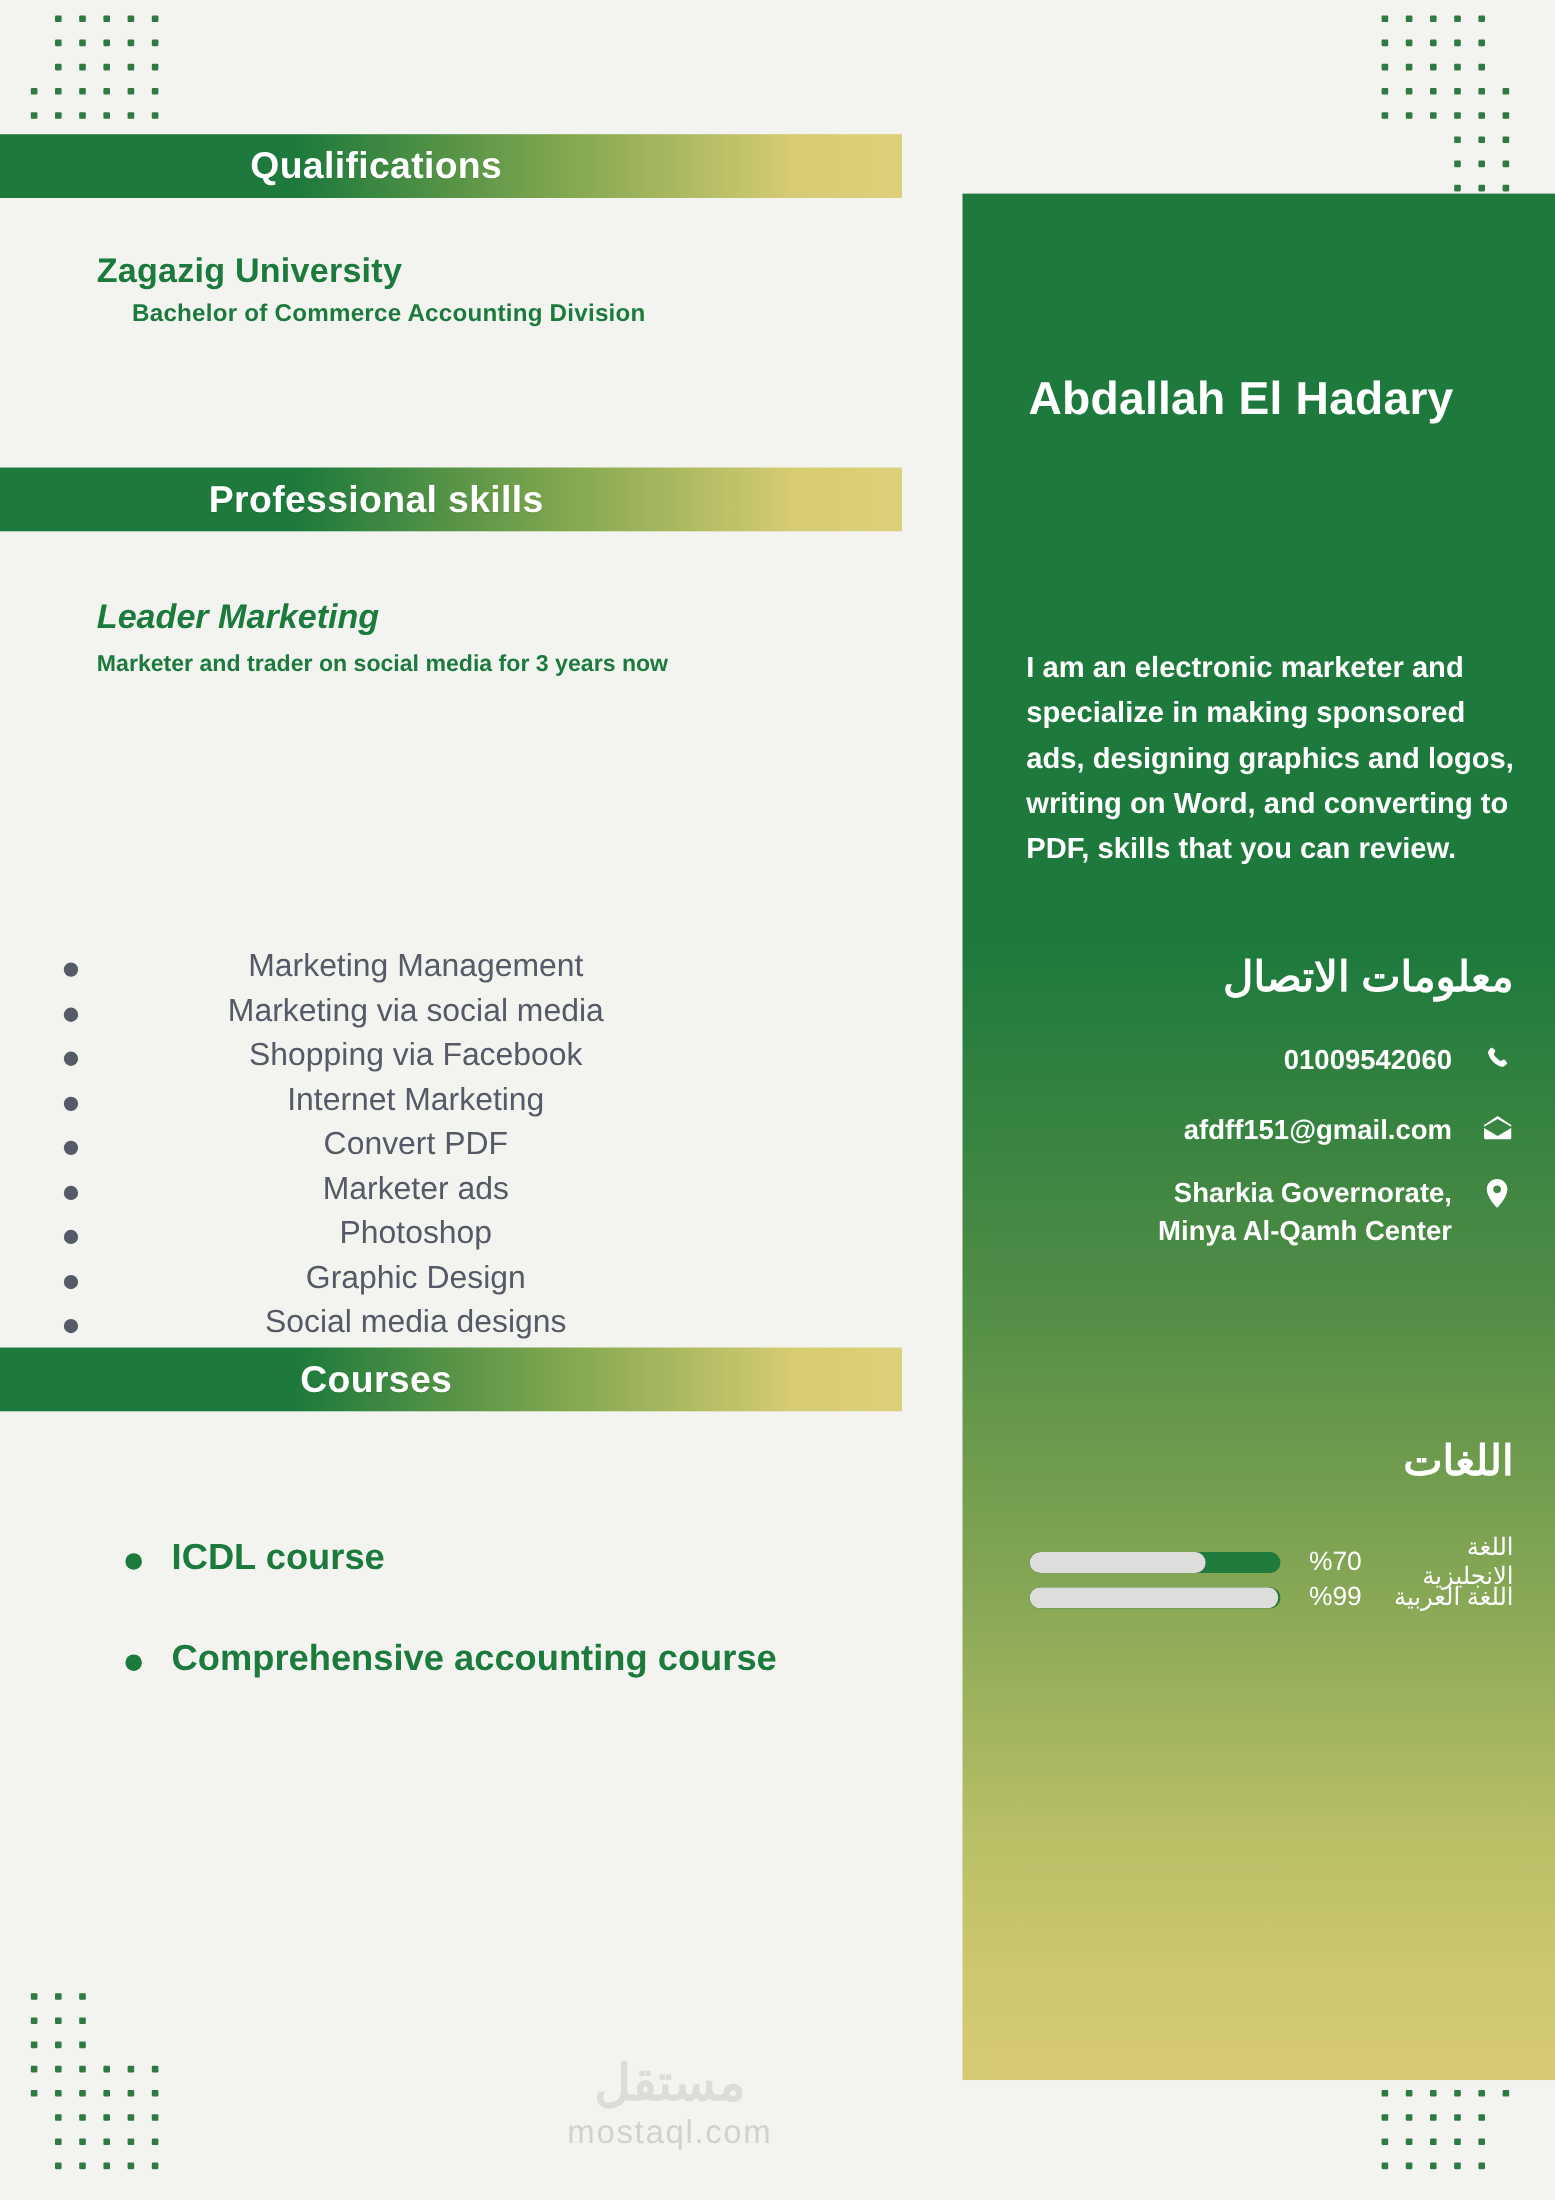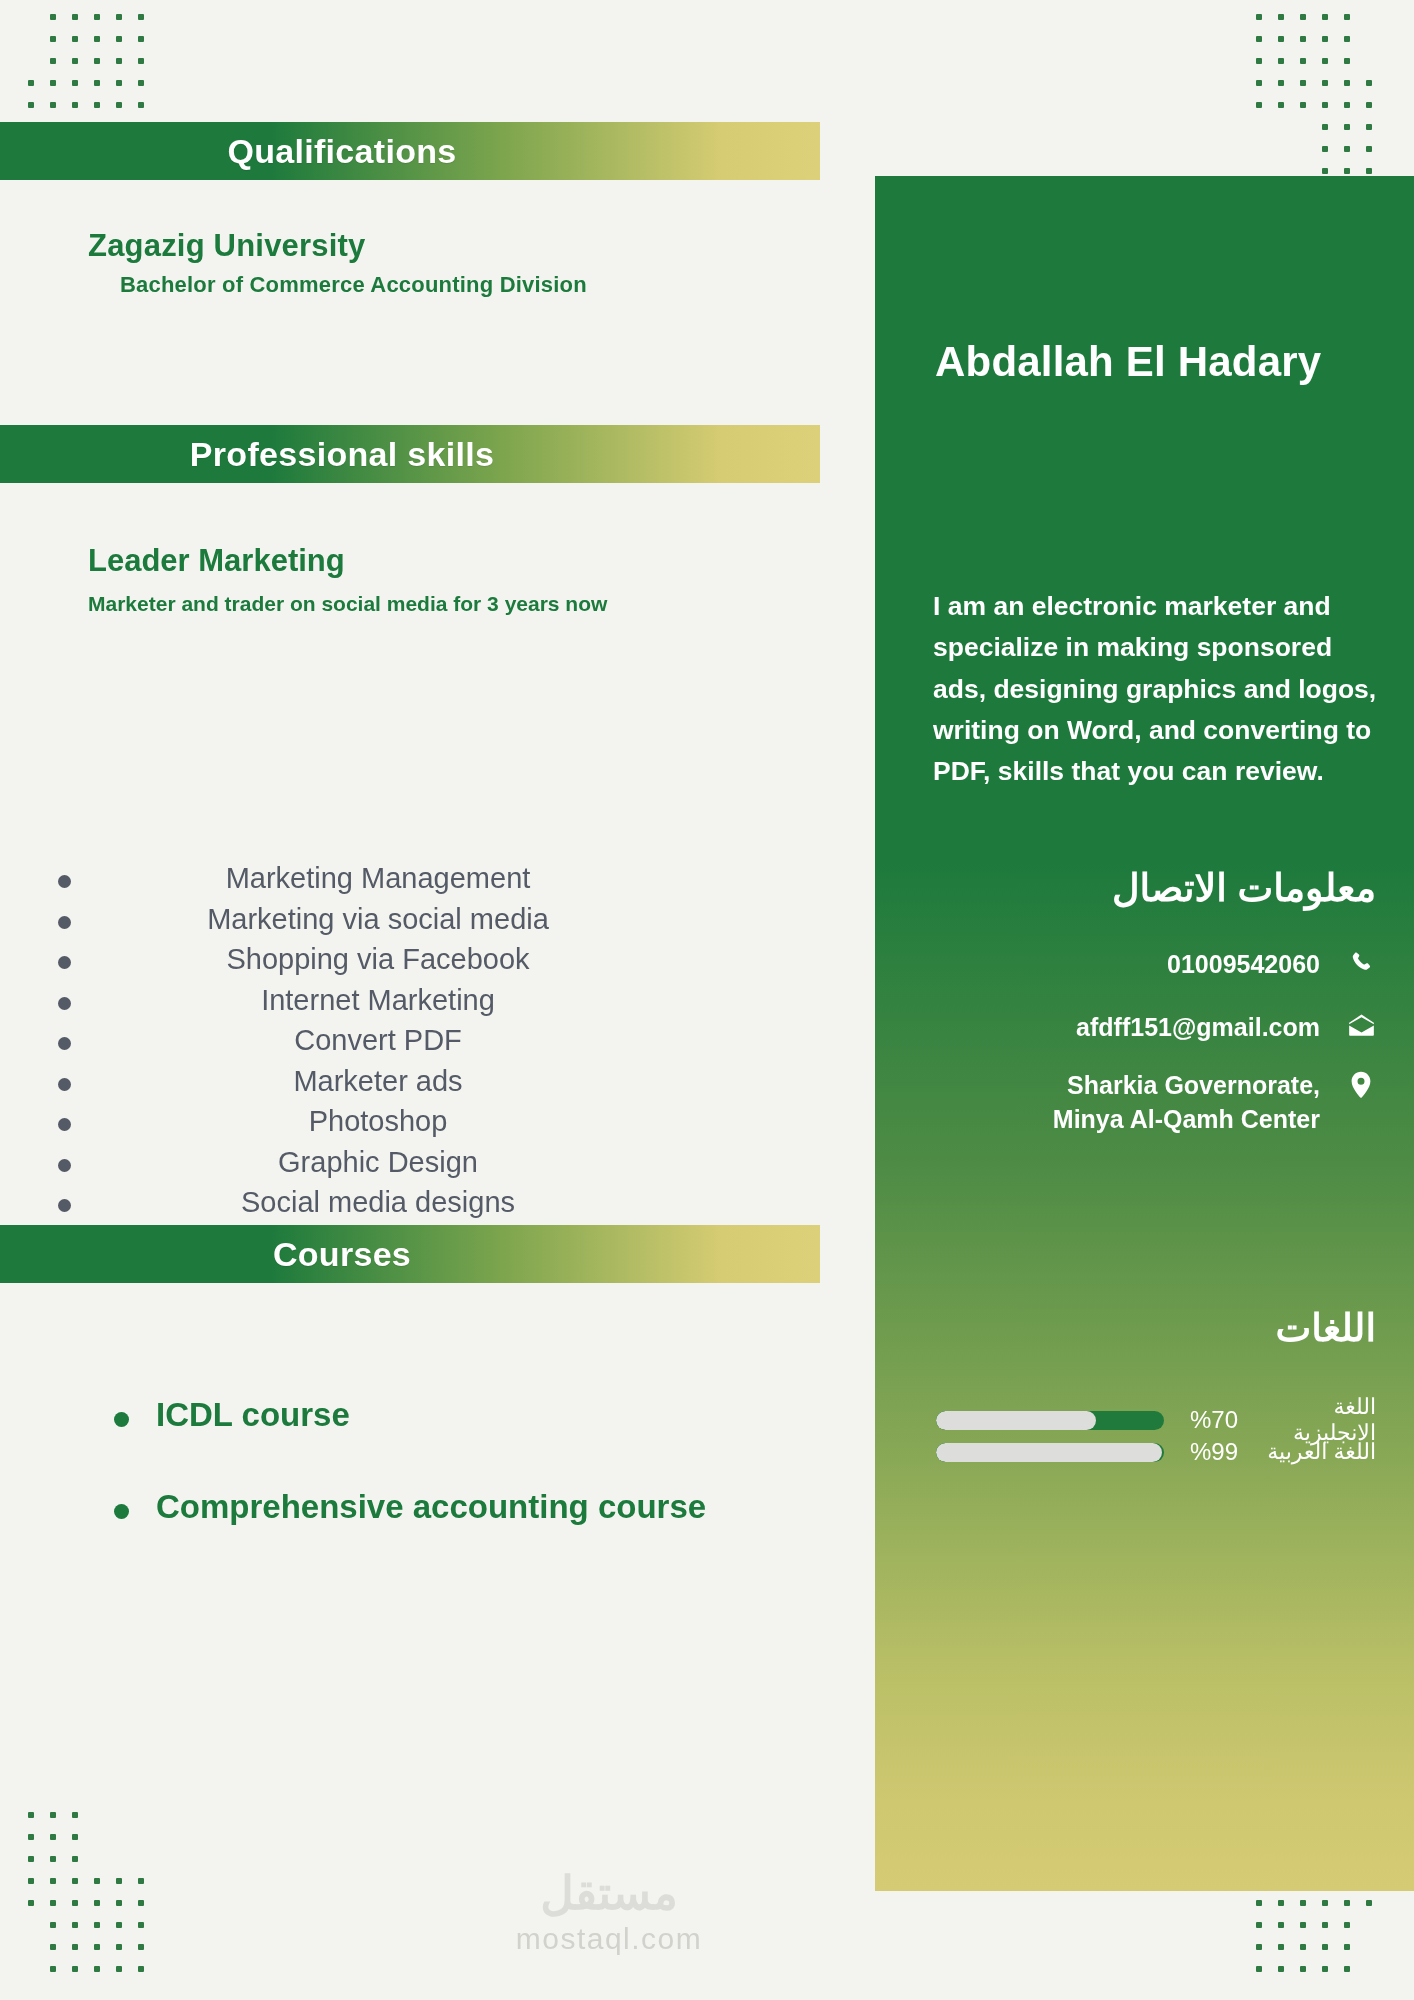--- a/index.html
+++ b/index.html
@@ -270,21 +270,21 @@
 
     <div class="sec-bar" style="top:122px;">
       <span>Qualifications</span>
     </div>
     <div class="edu-org" style="top:228px;">Zagazig University</div>
     <div class="edu-deg" style="top:272px;">Bachelor of Commerce Accounting Division</div>
 
     <div class="sec-bar" style="top:425px;">
       <span>Professional skills</span>
     </div>
-    <div class="job-title" style="top:543px;">Leader Marketing</div>
+    <div class="job-title" style="top:543px;font-style:italic;">Leader Marketing</div>
     <div class="job-sub" style="top:592px;">Marketer and trader on social media for 3 years now</div>
 
     <div class="skill-list" id="skill-list">
         <div class="skill-row">
           <span class="bullet"></span>
           <span class="txt">Marketing Management</span>
         </div>
         <div class="skill-row">
           <span class="bullet"></span>
           <span class="txt">Marketing via social media</span>

